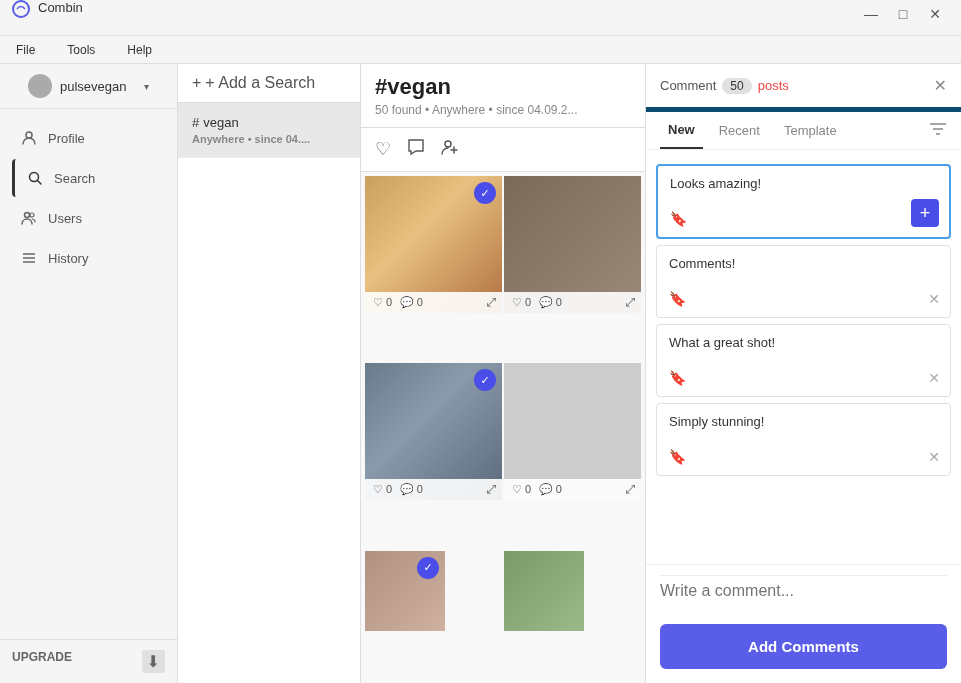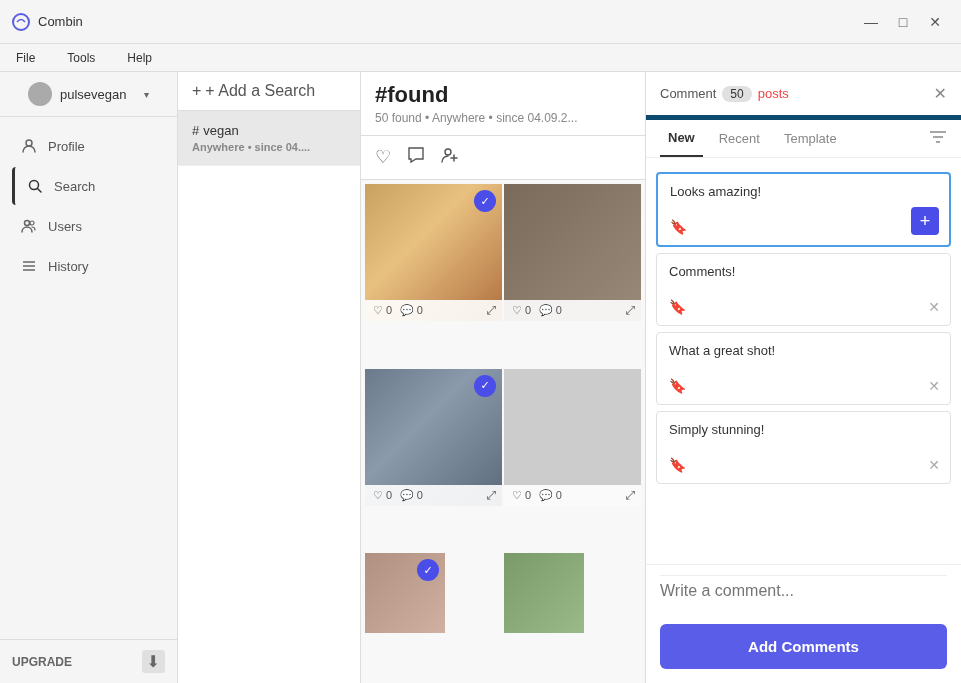--- a/index.html
+++ b/index.html
@@ -1,19 +1,19 @@
 <!DOCTYPE html>
 <html><head>
   <meta charset="utf-8">
   <style>
     * { box-sizing: border-box; margin: 0; padding: 0; }
     body { font-family: -apple-system, BlinkMacSystemFont, 'Segoe UI', sans-serif; background: #f0f0f0; width: 961px; height: 683px; overflow: hidden; display: flex; flex-direction: column; }
 
     
-    .titlebar { background: #f5f5f5; height: 44px; display: flex; align-items: center; padding: 0 12px; border-bottom: 1px solid #ddd; user-select: none; }
+    .titlebar { background: #f5f5f5; height: 36px; display: flex; align-items: flex-start; padding: 0 12px; border-bottom: 1px solid #ddd; user-select: none; }
     .titlebar-logo { width: 18px; height: 18px; margin-right: 8px; }
     .titlebar-title { font-size: 13px; color: #333; flex: 1; }
     .titlebar-controls { display: flex; gap: 4px; }
     .titlebar-btn { width: 28px; height: 28px; border: none; background: transparent; cursor: pointer; display: flex; align-items: center; justify-content: center; font-size: 14px; color: #555; border-radius: 4px; }
 
     
     .menubar { background: #f5f5f5; height: 28px; display: flex; align-items: center; padding: 0 8px; border-bottom: 1px solid #ddd; gap: 16px; }
     .menu-item { font-size: 12px; padding: 2px 8px; cursor: pointer; border-radius: 3px; color: #333; }
 
     
@@ -24,21 +24,21 @@
     .account-btn { display: flex; align-items: center; padding: 10px 28px; cursor: pointer; border-bottom: 1px solid #ddd; }
     .account-avatar { width: 24px; height: 24px; border-radius: 50%; background: #aaa; margin-right: 8px; }
     .account-name { font-size: 13px; color: #333; flex: 1; }
     .account-chevron { font-size: 10px; color: #666; }
 
     .nav-items { flex: 1; padding: 8px 0; }
     .nav-item { display: flex; align-items: center; padding: 10px 14px; cursor: pointer; font-size: 13px; color: #555; border-radius: 4px; margin: 2px 6px; }
     .nav-icon { width: 18px; height: 18px; margin-right: 10px; display: flex; align-items: center; justify-content: center; font-size: 16px; color: #666; }
     .nav-item.search-active { border-left: 3px solid #333; margin-left: 12px; padding-left: 11px; }
 
-    .sidebar-bottom { padding: 10px 12px; border-top: 1px solid #ddd; display: flex; align-items: center; justify-content: space-between; margin-top: 48px; }
+    .sidebar-bottom { padding: 10px 12px; border-top: 1px solid #ddd; display: flex; justify-content: space-between; margin-top: 48px; }
     .upgrade-btn { font-size: 12px; color: #666; cursor: pointer; font-weight: 600; }
     .download-icon { font-size: 16px; color: #666; cursor: pointer; background: #e0e0e0; border-radius: 3px; padding: 2px 5px; }
 
     
     .searches-panel { width: 183px; background: #fff; border-right: 1px solid #ddd; display: flex; flex-direction: column; }
     .add-search-btn { display: flex; align-items: center; padding: 10px 14px; cursor: pointer; border-bottom: 1px solid #ddd; font-size: 13px; color: #333; }
     .add-search-btn span { margin-right: 6px; font-size: 16px; color: #555; }
     .search-item { padding: 12px 14px; cursor: pointer; border-bottom: 1px solid #eee; background: #e8e8e8; }
     .search-item-title { font-size: 13px; color: #333; display: flex; align-items: center; gap: 4px; }
     .search-item-sub { font-size: 11px; color: #888; margin-top: 3px; font-weight: bold; }
@@ -170,21 +170,21 @@
       <div class="search-item-title">
         <span>#</span>
         <span>vegan</span>
       </div>
       <div class="search-item-sub">Anywhere • since 04....</div>
     </div>
   </div>
 
   <div class="posts-panel">
     <div class="posts-header">
-      <div class="posts-title">#found</div>
+      <div class="posts-title">#vegan</div>
       <div class="posts-meta">50 found  •  Anywhere  •  since 04.09.2...</div>
     </div>
     <div class="posts-actions">
       <span class="post-action-icon">♡</span>
       <span class="post-action-icon">
         <svg width="18" height="18" viewBox="0 0 18 18" fill="none">
           <path d="M2 2h14v11H9l-5 3v-3H2V2z" stroke="#555" stroke-width="1.4"></path>
         </svg>
       </span>
       <span class="post-action-icon">

